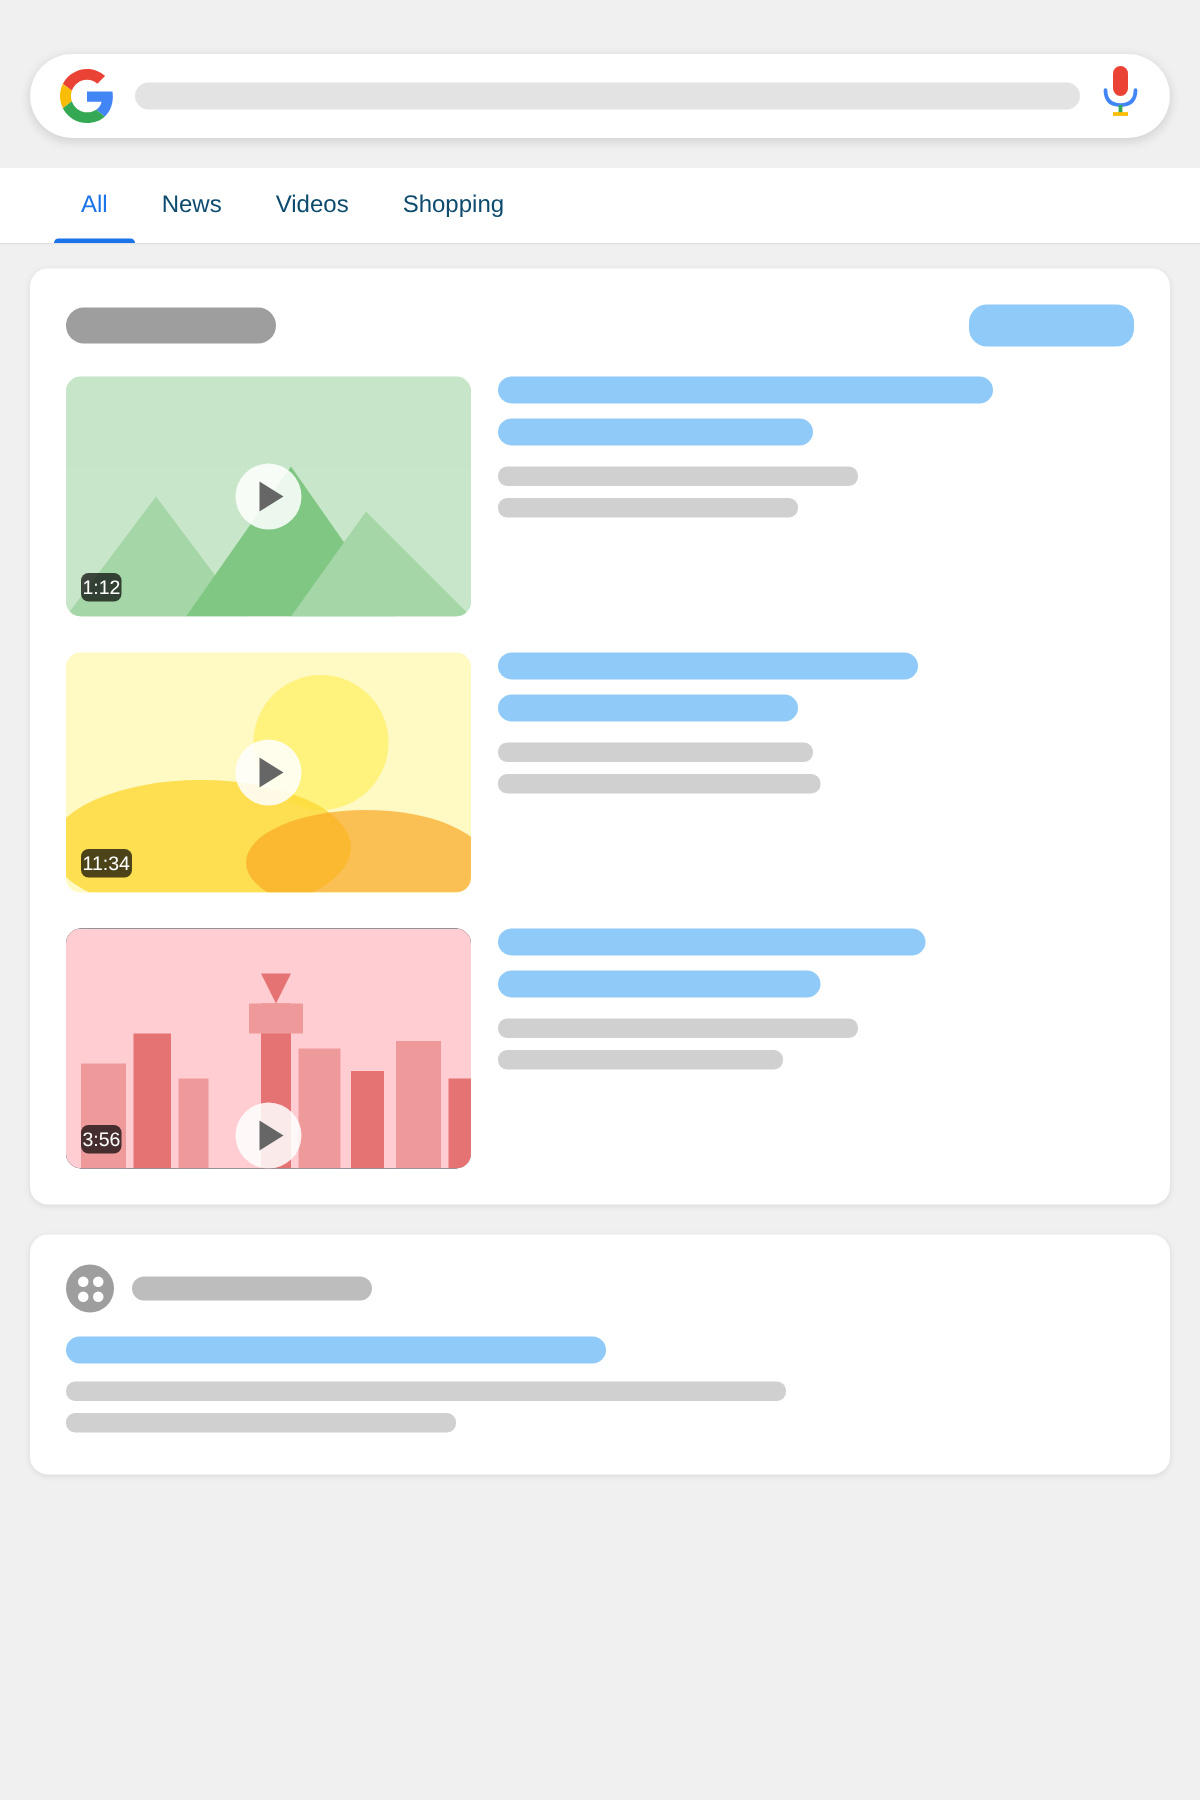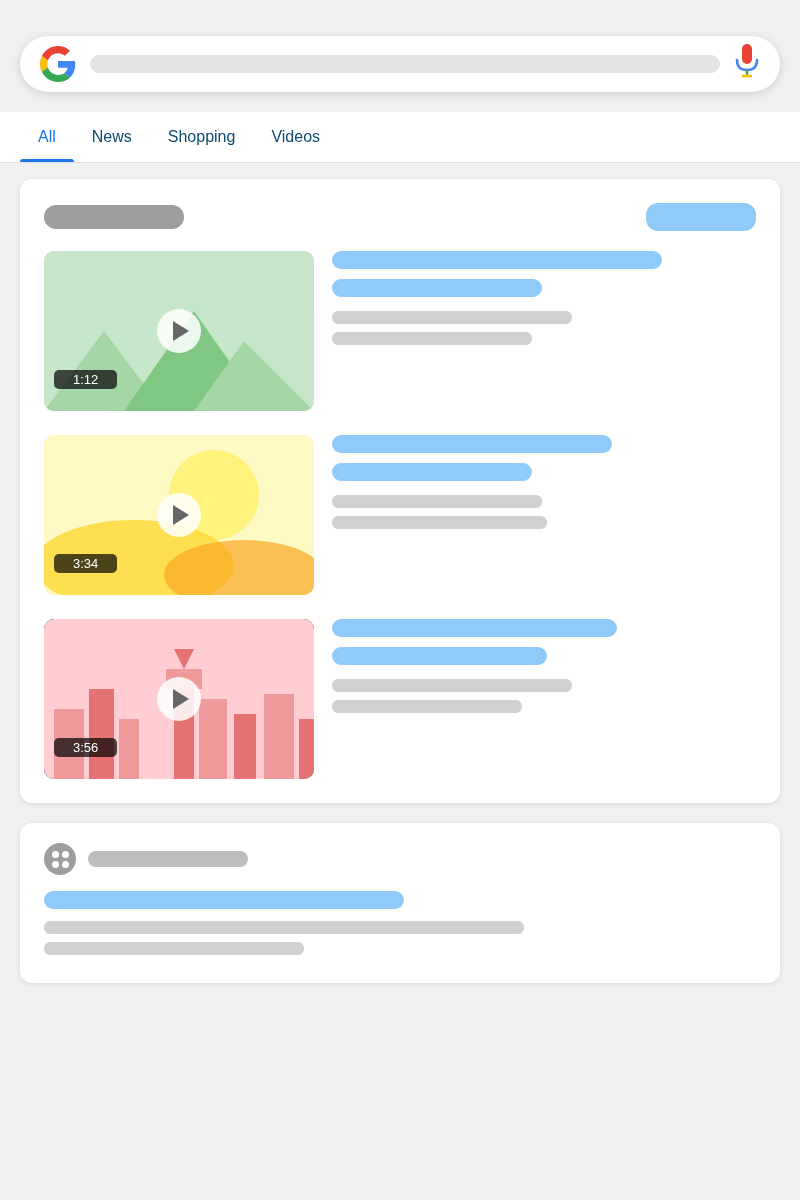--- a/index.html
+++ b/index.html
@@ -45,21 +45,21 @@
     .mic-icon-container {
       margin-left: 14px;
       flex-shrink: 0;
     }
 
     
     .tabs-container {
       display: flex;
       align-items: center;
       background: #fff;
-      padding: 0 20px;
+      padding: 0 36px;
       border-bottom: 1px solid #e0e0e0;
       margin: 0 0 16px 0;
     }
 
     .tab {
       padding: 16px 18px;
       font-size: 16px;
       color: #0c4a6e;
       cursor: pointer;
       position: relative;
@@ -140,20 +140,21 @@
     }
 
     
     .thumb-yellow {
       background: #fff9c4;
     }
 
     
     .thumb-pink {
       background: #0f172a;
+      align-items: flex-end;
     }
 
     .play-button {
       width: 44px;
       height: 44px;
       background: rgba(255,255,255,0.85);
       border-radius: 50%;
       display: flex;
       align-items: center;
       justify-content: center;
@@ -165,26 +166,26 @@
       width: 0;
       height: 0;
       border-top: 10px solid transparent;
       border-bottom: 10px solid transparent;
       border-left: 16px solid #666;
       margin-left: 4px;
     }
 
     .duration-badge {
       position: absolute;
-      bottom: 22px;
+      bottom: 10px;
       left: 10px;
       background: rgba(0,0,0,0.7);
       color: #fff;
       font-size: 13px;
-      padding: 2px 19px;
+      padding: 2px 1px;
       border-radius: 5px;
       z-index: 3;
     }
 
     .video-info {
       padding-left: 18px;
       flex: 1;
     }
 
     .info-title-bar {
@@ -305,24 +306,24 @@
   </div>
 
   <div class="tabs-container">
     <div class="tab active">
       <span>All</span>
     </div>
     <div class="tab">
       <span>News</span>
     </div>
     <div class="tab">
+      <span>Videos</span>
+    </div>
+    <div class="tab">
       <span>Shopping</span>
-    </div>
-    <div class="tab">
-      <span>Videos</span>
     </div>
   </div>
 
   <div class="results-card">
     <div class="card-header">
       <div class="card-label-pill"></div>
       <div class="card-action-pill"></div>
     </div>
 
     <div class="video-item">
@@ -355,21 +356,21 @@
           <rect width="270" height="160" fill="#fff9c4"></rect>
 
           <circle cx="170" cy="60" r="45" fill="#fff176" opacity="0.9"></circle>
 
           <ellipse cx="90" cy="130" rx="100" ry="45" fill="#fdd835" opacity="0.8"></ellipse>
           <ellipse cx="200" cy="140" rx="80" ry="35" fill="#f9a825" opacity="0.7"></ellipse>
         </svg>
         <div class="play-button">
           <div class="play-triangle"></div>
         </div>
-        <div class="duration-badge">3:34</div>
+        <div class="duration-badge">11:34</div>
       </div>
       <div class="video-info">
         <div class="info-title-bar" style="width: 280px;"></div>
         <div class="info-title-bar-short" style="width: 200px;"></div>
         <div class="info-desc-bar" style="width: 210px;"></div>
         <div class="info-desc-bar" style="width: 215px;"></div>
       </div>
     </div>
 
     <div class="video-item">

